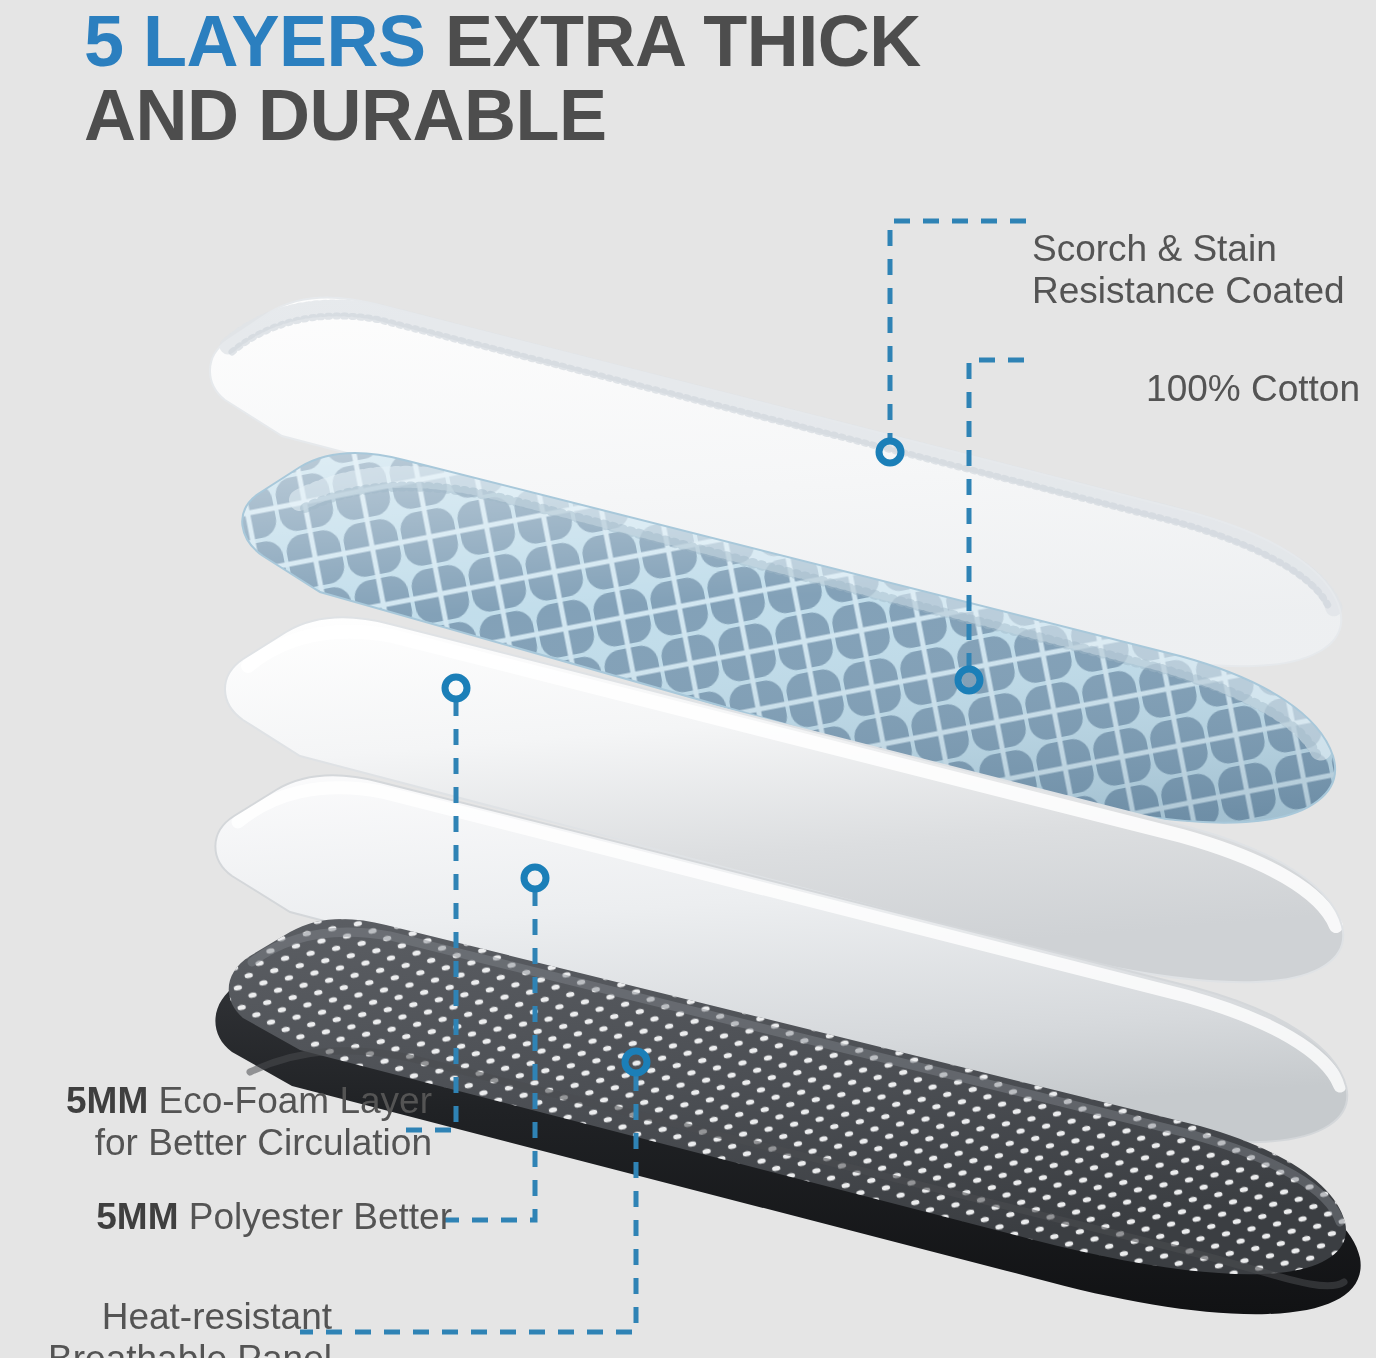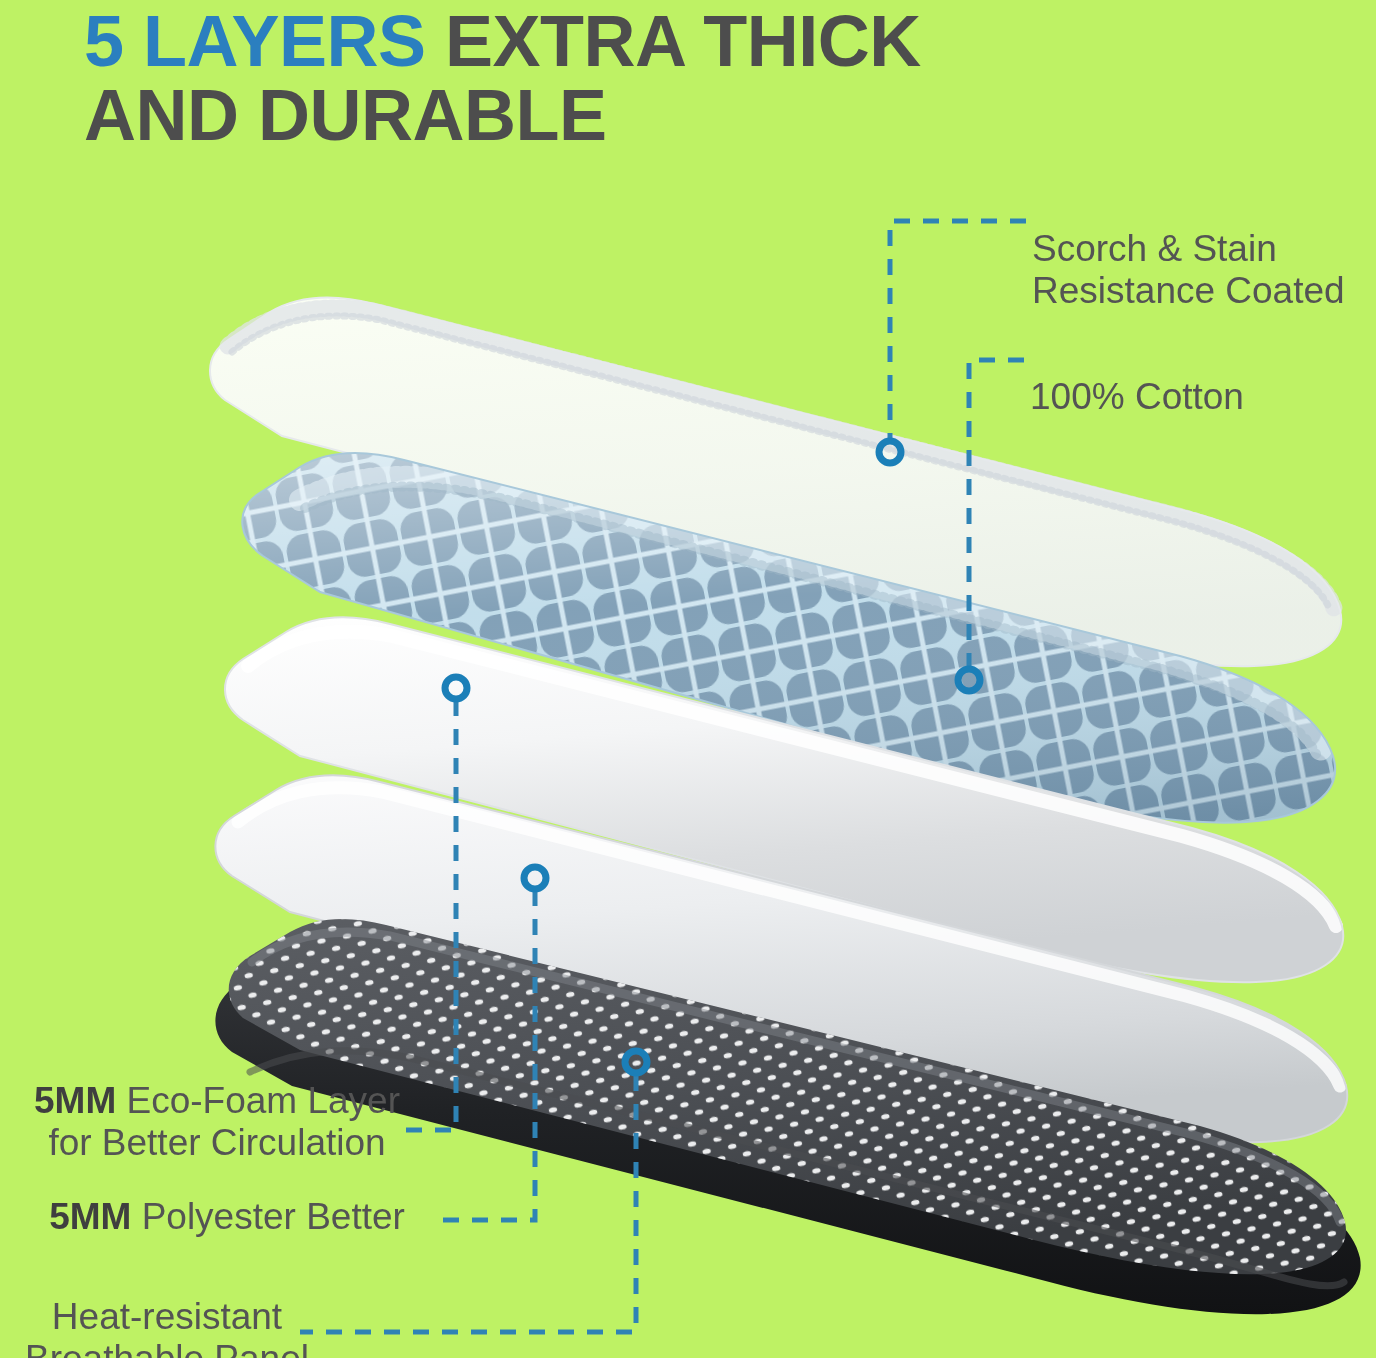--- a/index.html
+++ b/index.html
@@ -8,21 +8,21 @@
     background: #ffffff;
   }
   body {
     font-family: "Liberation Sans", sans-serif;
     -webkit-font-smoothing: antialiased;
   }
   #page {
     position: relative;
     width: 1376px;
     height: 1358px;
-    background: #bef264;
+    background: #e5e5e5;
     overflow: hidden;
   }
 
   
   #headline {
     position: absolute;
     left: 84px;
     top: 4px;
     width: 1240px;
     font-size: 72px;
@@ -50,24 +50,24 @@
     font-size: 37px;
     line-height: 1.14;
     white-space: pre-line;
     font-weight: normal;
   }
   .callout-label .mm {
     font-weight: bold;
     color: #3f3f3f;
   }
   .cl-right { text-align: left; }
-  .cl-left  { text-align: center; }
+  .cl-left  { text-align: right; }
 
   #label-scorch   { left: 1032px; top: 186px;  width: 360px; }
-  #label-cotton   { left: 1030px; top: 334px;  width: 330px; }
+  #label-cotton   { left: 1030px; top: 326px;  width: 330px; text-align: right; }
   #label-ecofoam  { left: 2px;    top: 1080px; width: 430px; }
   #label-poly     { left: 2px;    top: 1196px; width: 450px; }
   #label-heat     { left: 2px;    top: 1254px; width: 330px; }
 
   
   #leaders {
     position: absolute;
     left: 0; top: 0;
     width: 1376px;
     height: 1358px;

